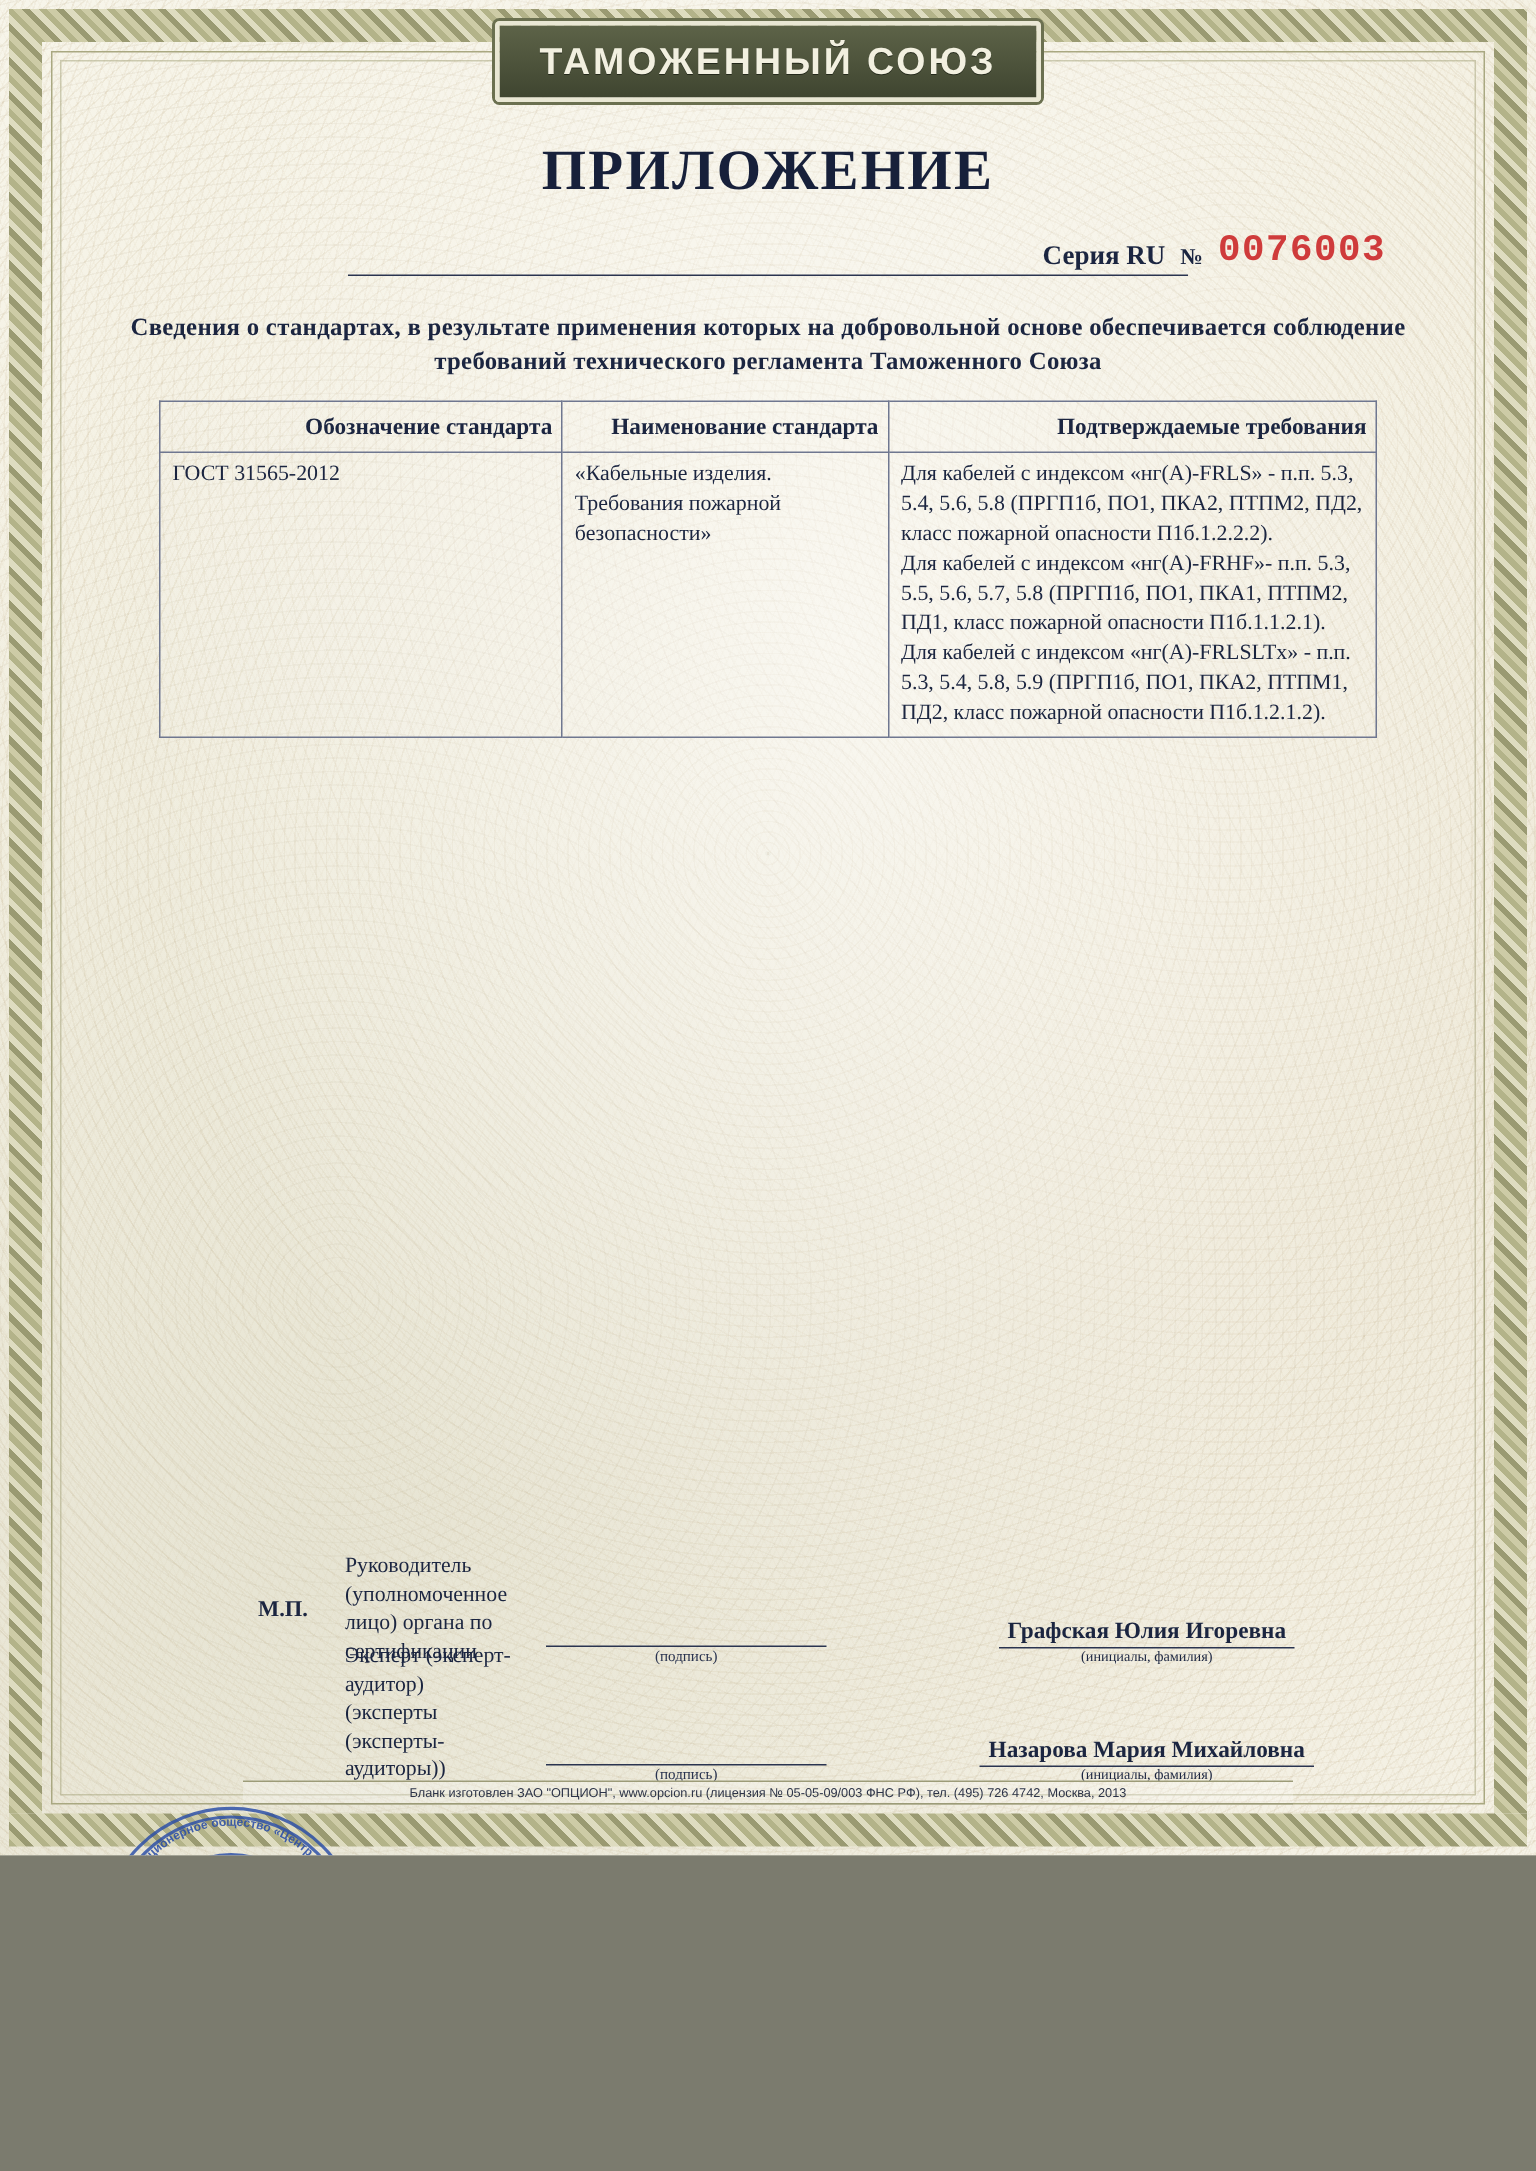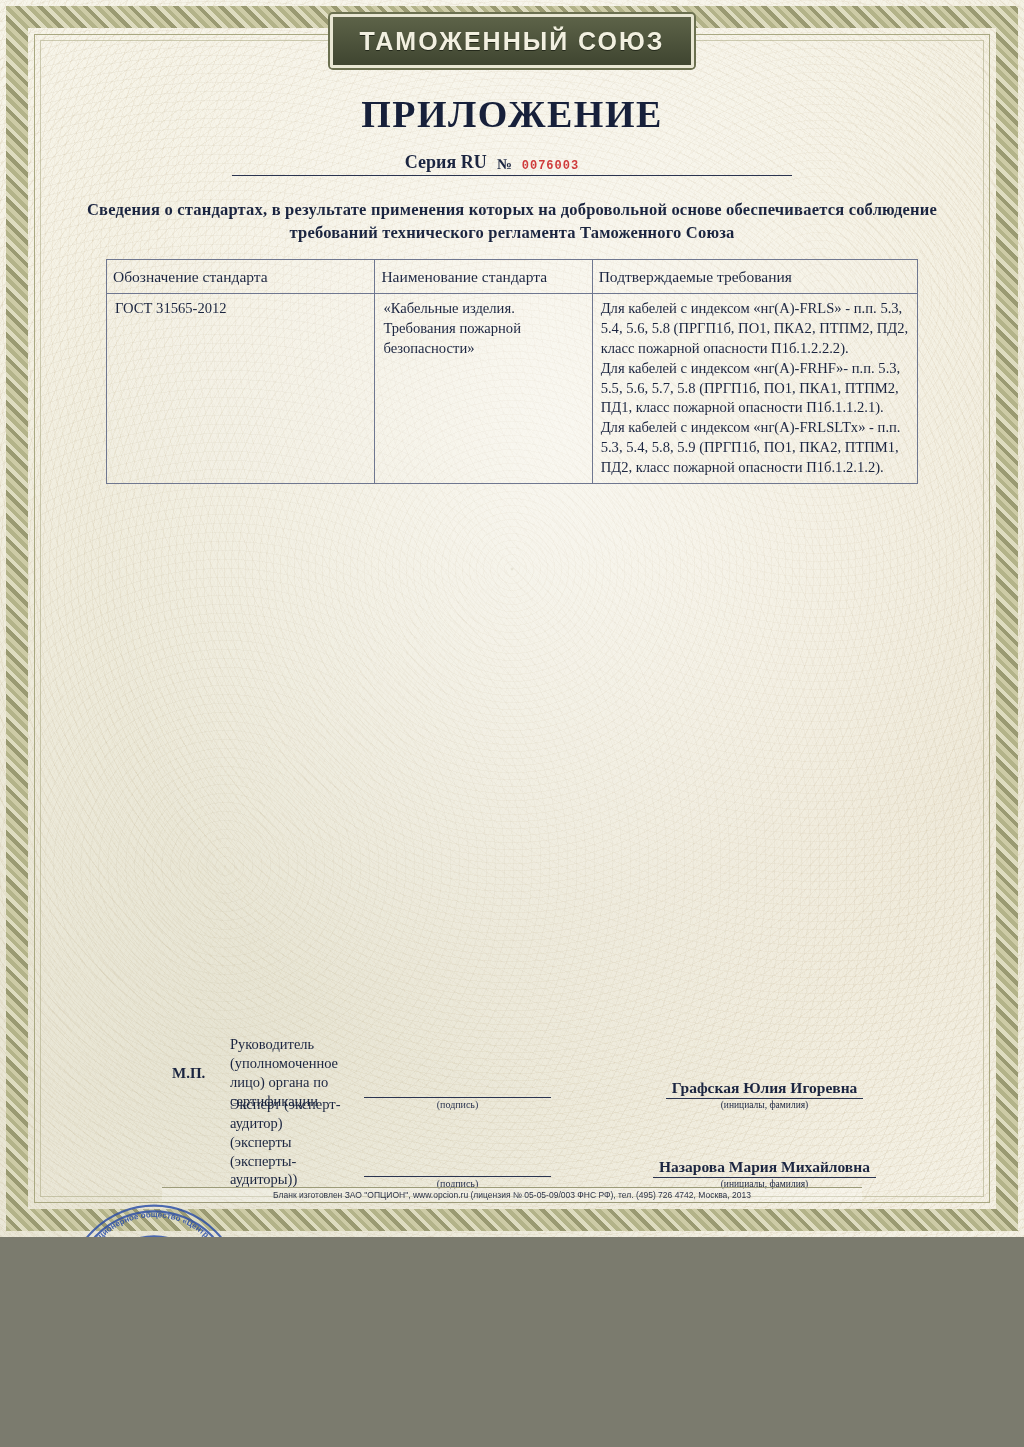--- a/index.html
+++ b/index.html
@@ -122,35 +122,35 @@
     border-bottom: 1px solid #2a3450;
     padding: 0 6px 1px;
     min-width: 250px;
     text-align: center;
   }
 
   .series-line {
     margin-top: 10px;
     display: flex;
     align-items: flex-end;
-    justify-content: center;
+    justify-content: flex-end;
     gap: 10px;
     padding-right: 40px;
   }
   .series-line .s-lbl {
     font-size: 18px;
     font-weight: bold;
   }
   .series-line .s-no {
     font-size: 15px;
     font-weight: bold;
   }
   .series-line .s-num {
     font-family: "Liberation Mono", monospace;
-    font-size: 12px;
+    font-size: 25px;
     font-weight: bold;
     color: #cf3b3b;
     letter-spacing: 1px;
   }
   .series-underline {
     margin: 2px auto 0;
     width: 560px;
     border-bottom: 1px solid #2a3450;
   }
 
@@ -168,23 +168,23 @@
     width: 812px;
     border-collapse: collapse;
     background: rgba(255,255,255,0.04);
   }
   table.std th, table.std td {
     border: 1px solid #6f7790;
     vertical-align: top;
     padding: 5px 8px;
   }
   table.std th {
-    text-align: left;
+    text-align: right;
     font-size: 15.5px;
-    font-weight: normal;
+    font-weight: bold;
     line-height: 1.25;
     padding: 7px 6px;
   }
   table.std td {
     font-size: 14.6px;
     line-height: 1.36;
   }
   .col1 { width: 270px; }
   .col2 { width: 212px; }
   .col3 { width: 330px; }

